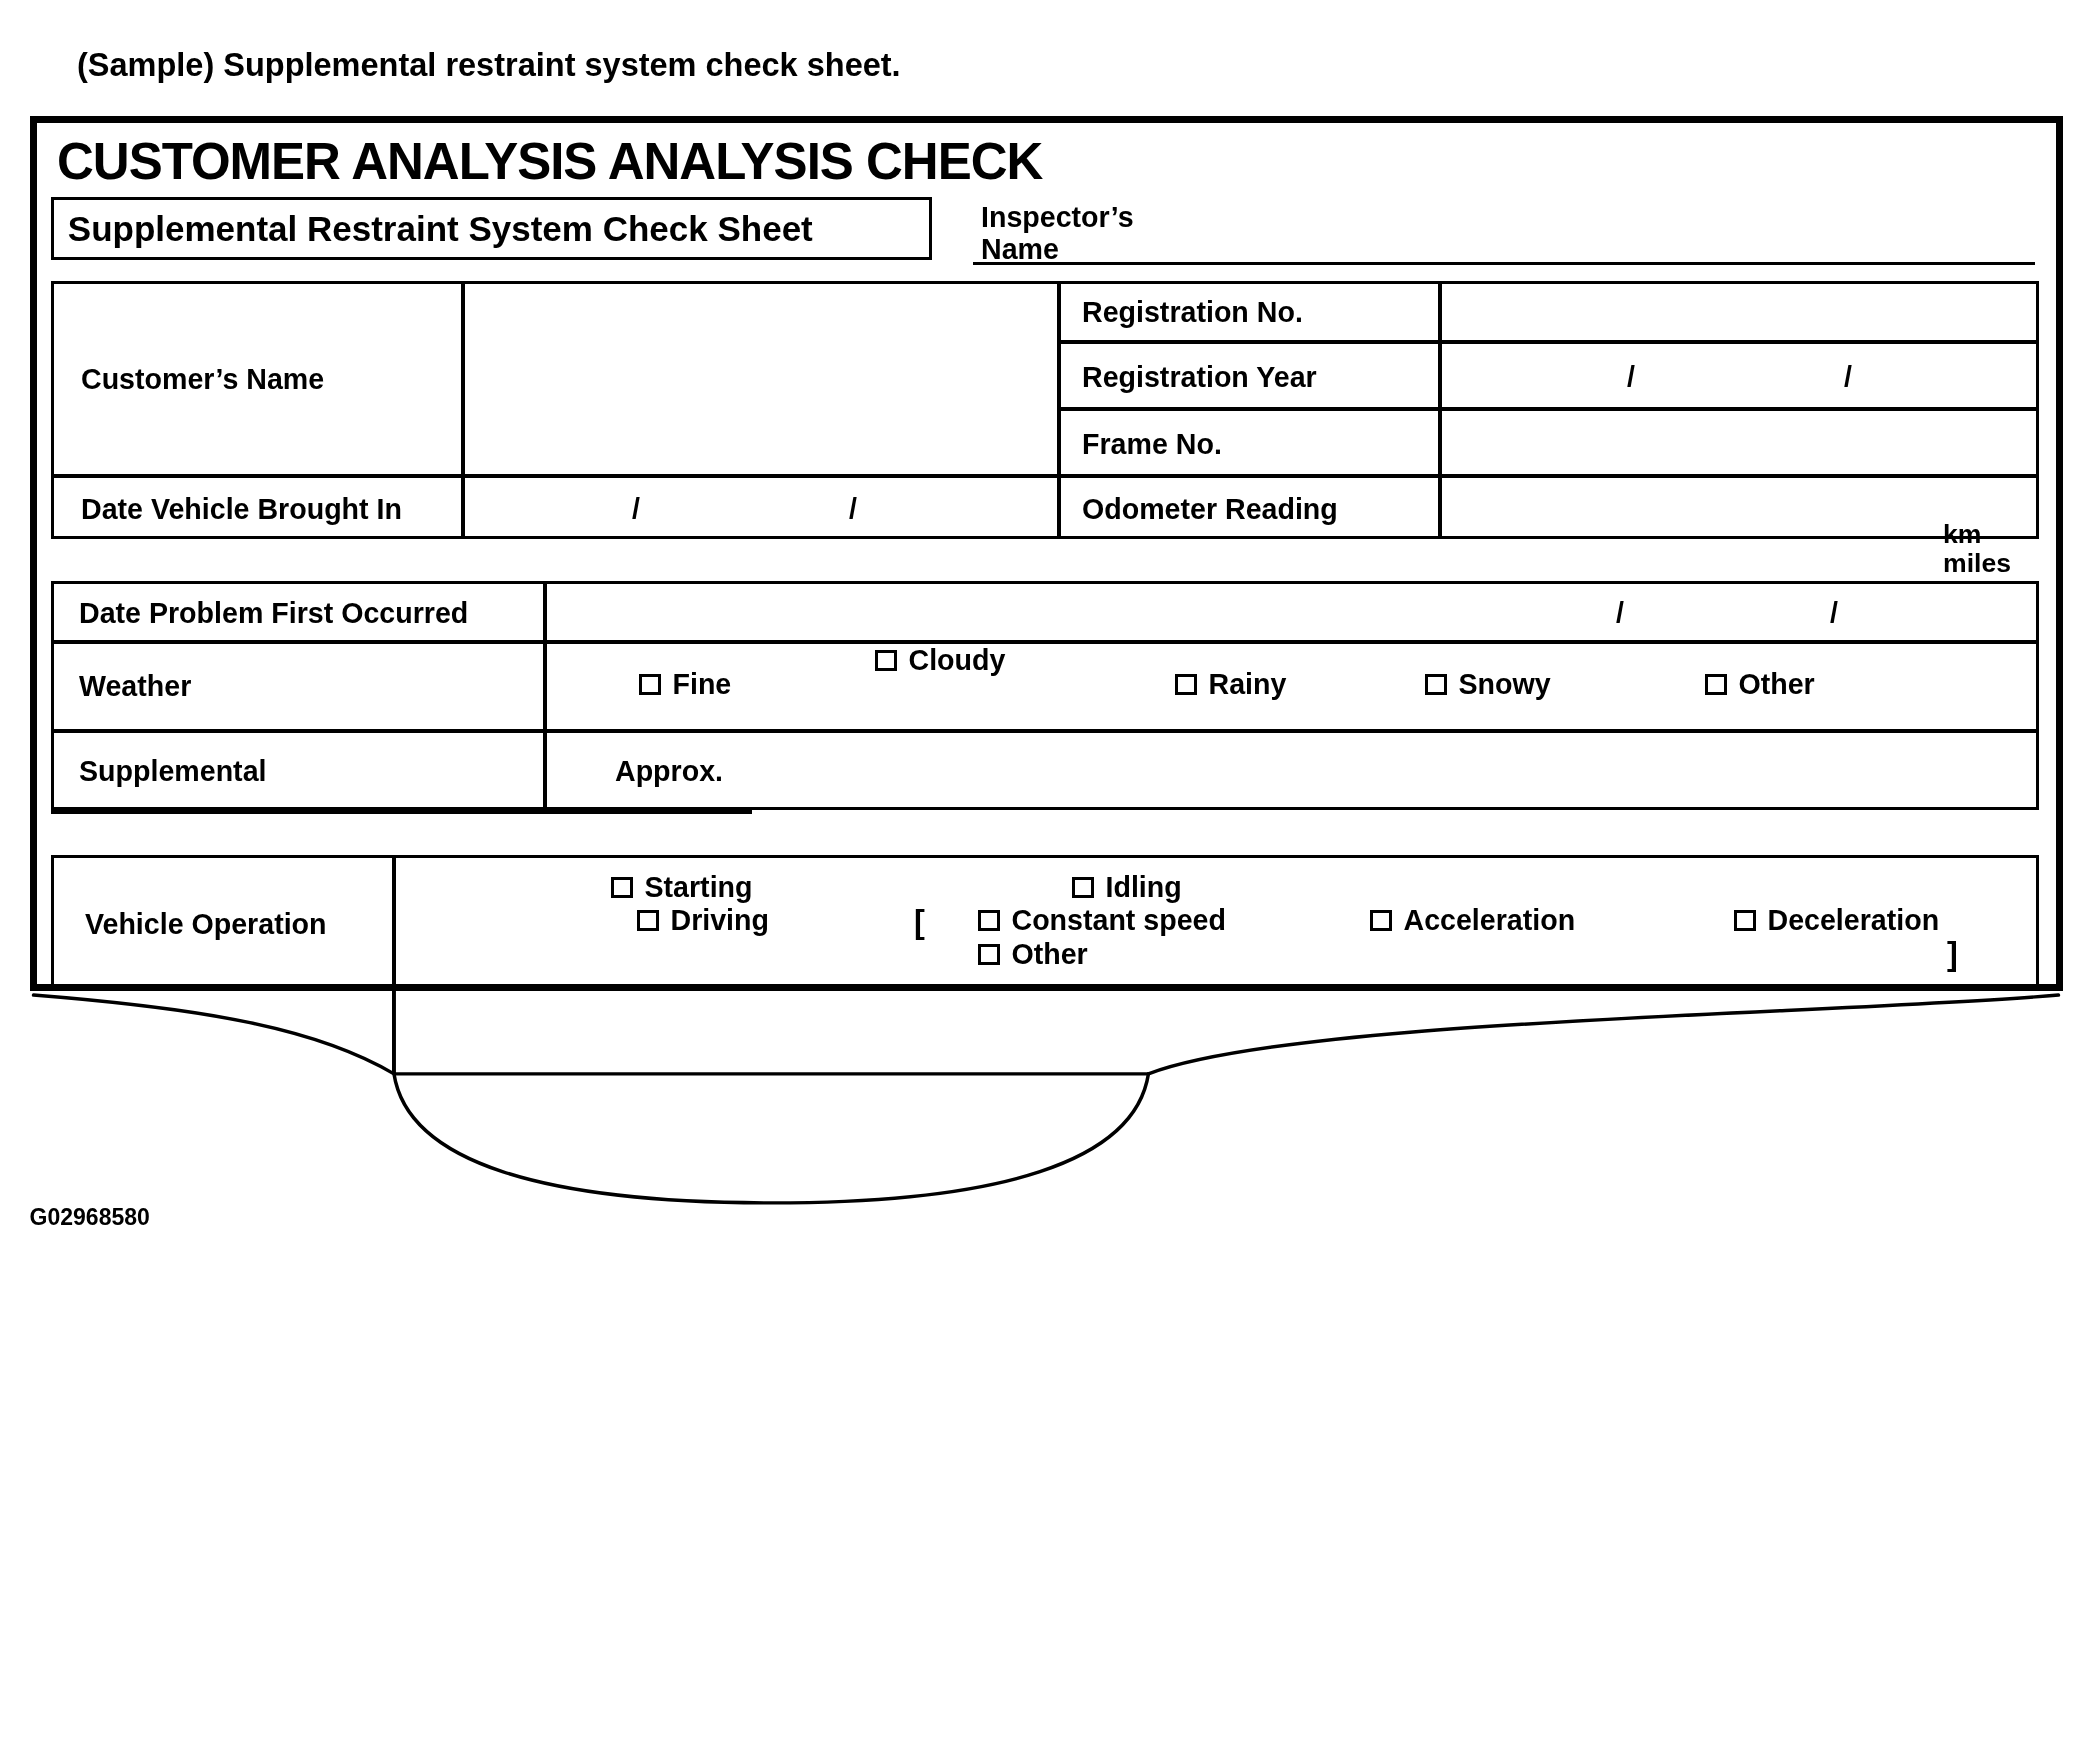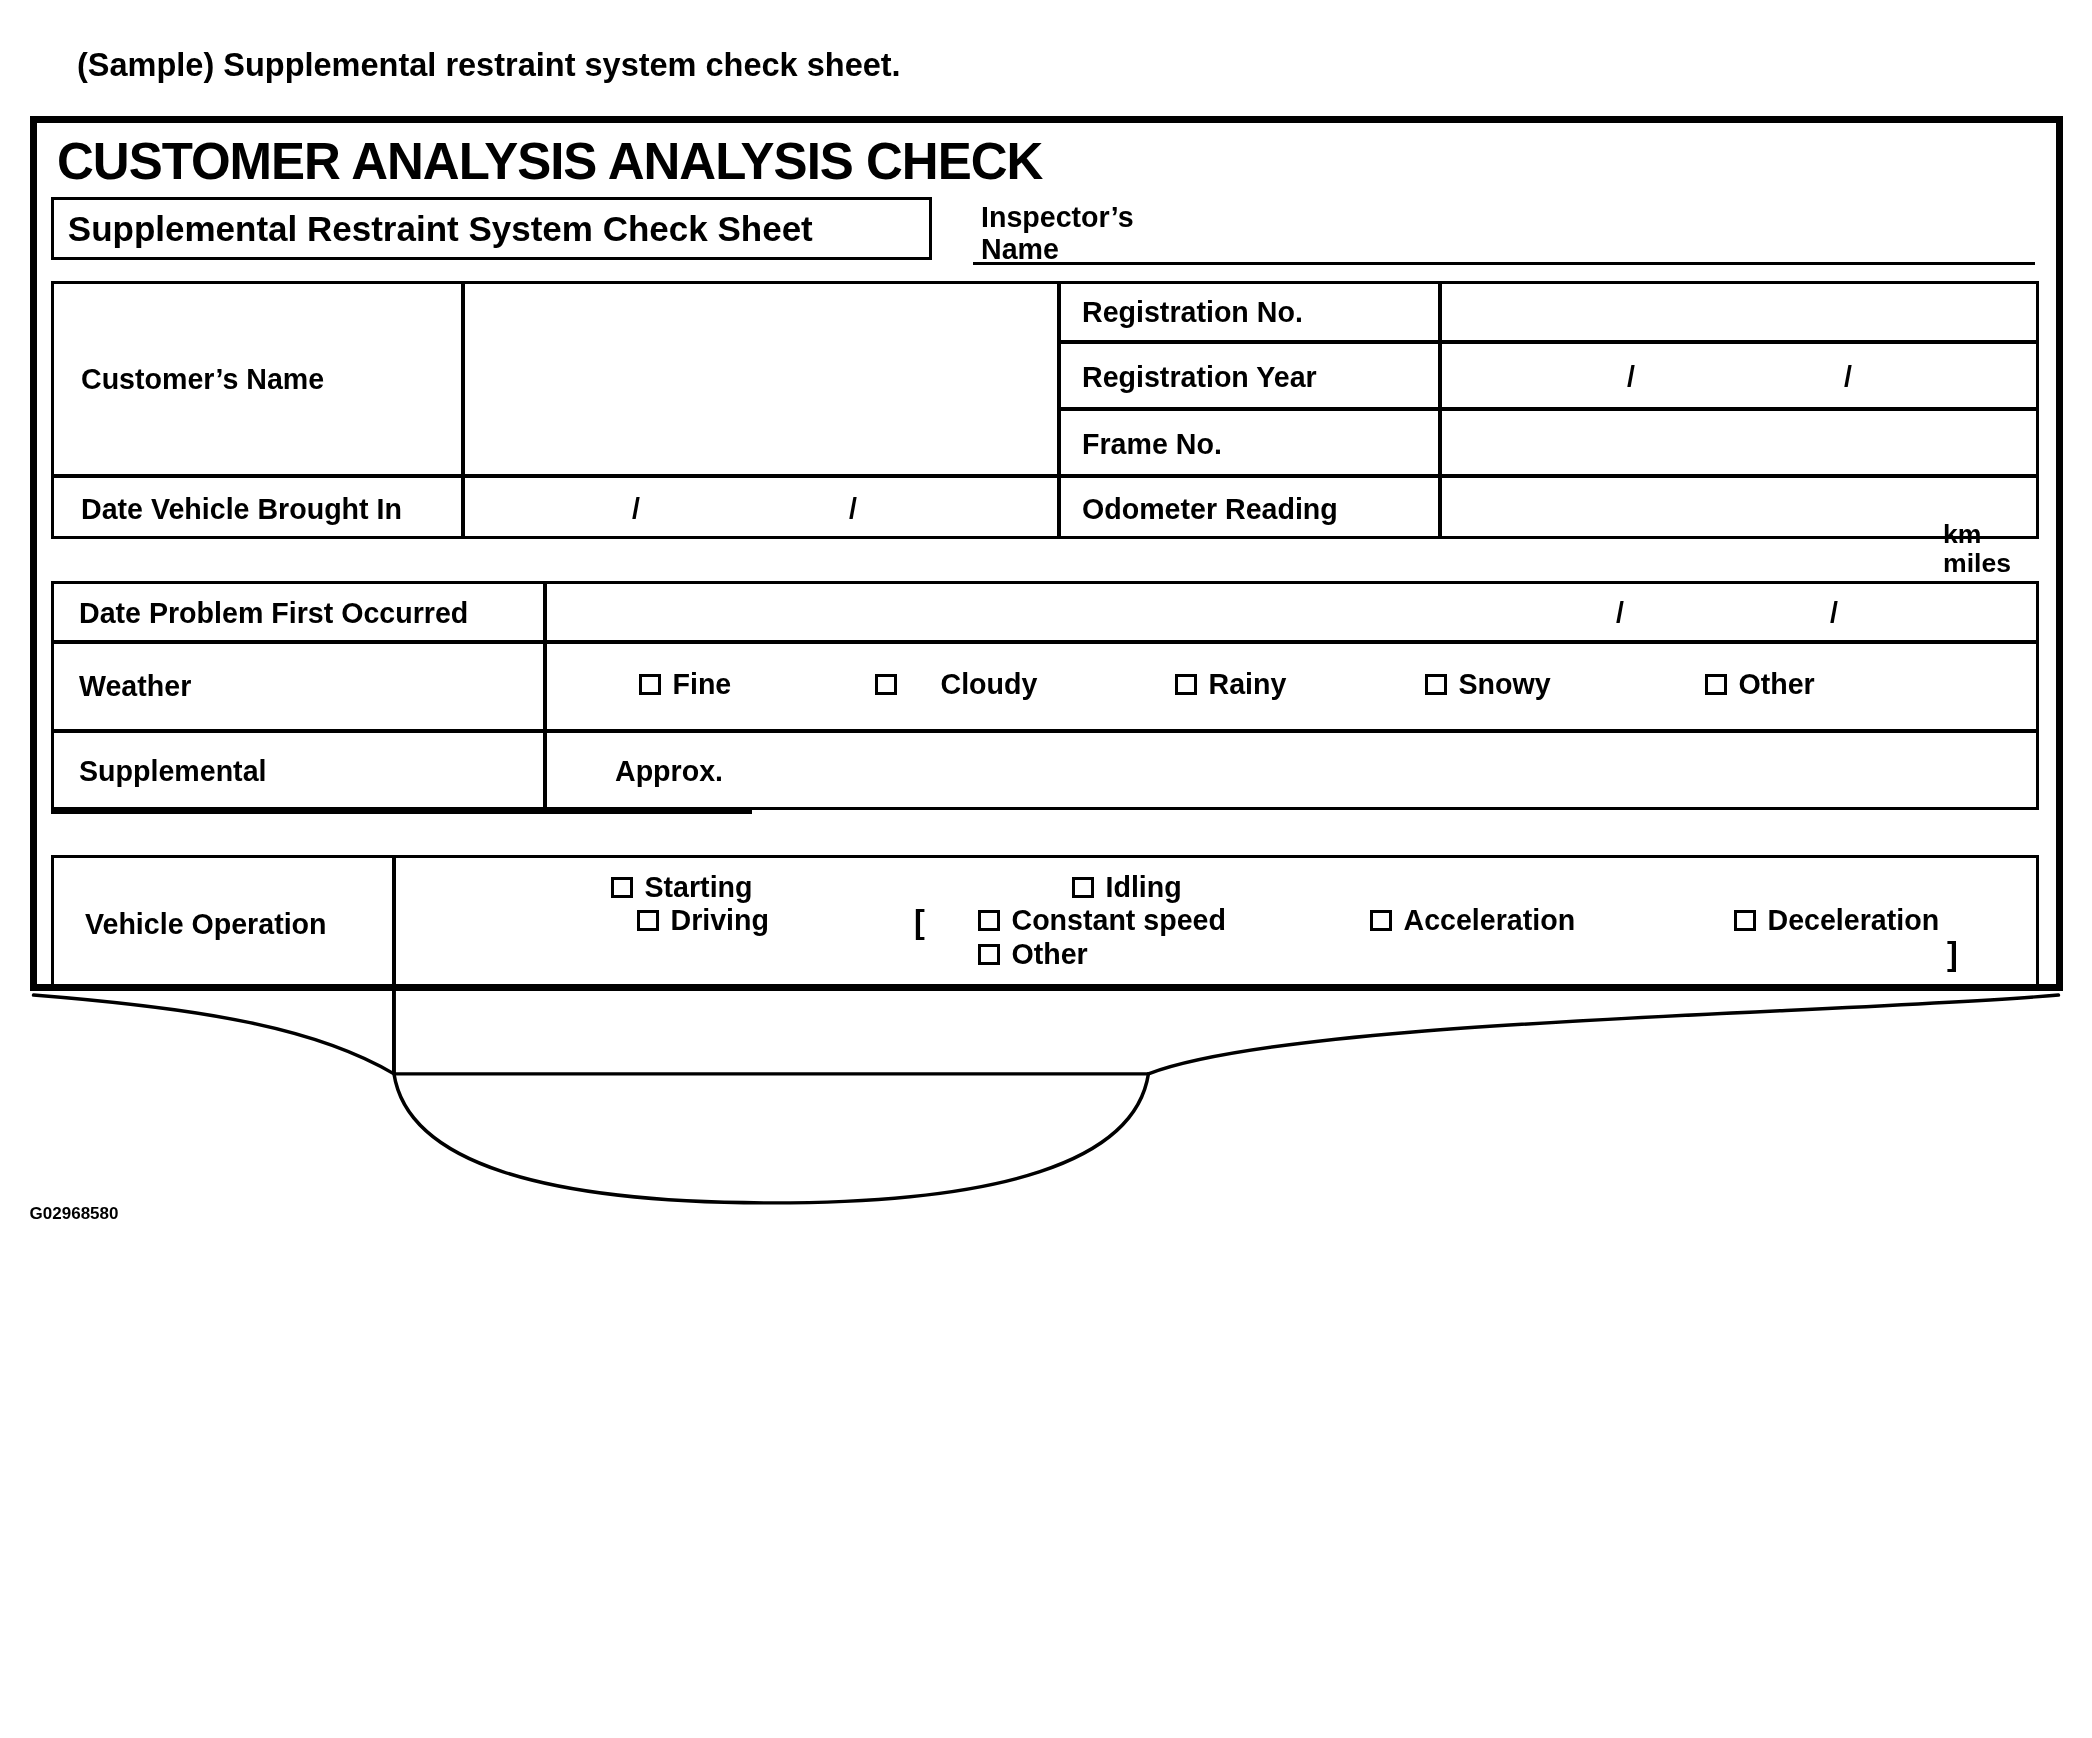--- a/index.html
+++ b/index.html
@@ -19,21 +19,21 @@
   .small-units { font-size:26.6px; line-height:1.1;margin-top:40px; }
   .preline { white-space:pre-line; }
   .hline, .vline { position:absolute; background:#000; }
   .tbox { position:absolute; border:3.9px solid #000; }
   .cell { position:absolute; }
   .opt { position:absolute; display:flex; align-items:center; height:33px;padding-left:36px; }
   .cb { width:21.7px; height:21.7px; border:3.9px solid #000; margin-right:11.8px; flex:0 0 auto; }
   .opt .lbl { font-size:28.6px; font-weight:700; white-space:nowrap; }
   .slash { position:absolute; font-size:28.6px; font-weight:700; }
   .bracket { position:absolute; font-size:32.5px; font-weight:700; }
-  .gcode { position:absolute; font-size:17px; font-weight:700; }
+  .gcode { position:absolute; font-size:23px; font-weight:700; }
   svg.curves { position:absolute; left:0; top:0; pointer-events:none; }
 </style>
 </head>
 <body>
 
 <div class="page">
 
   <div class="caption" style="left:77px; top:47px;">(Sample) Supplemental restraint system check sheet.</div>
 
   <div class="outer-box" style="left:29.6px; top:116px; width:2033px; height:875px;"></div>
@@ -86,21 +86,21 @@
   <div class="flabel" style="left:79px; top:597px;">Date Problem First Occurred</div>
   <span class="slash" style="left:1616px; top:597px;">/</span>
   <span class="slash" style="left:1830px; top:597px;">/</span>
 
   <div class="flabel" style="left:79px; top:670px;">Weather</div>
 
   <div class="opt" style="left:603px; top:668px;">
     <span class="cb"></span>
     <span class="lbl">Fine</span>
   </div>
-  <div class="opt" style="left:839px; top:668px;gap:32px;">
+  <div class="opt" style="left:839px; top:644px;">
     <span class="cb"></span>
     <span class="lbl">Cloudy</span>
   </div>
   <div class="opt" style="left:1139px; top:668px;">
     <span class="cb"></span>
     <span class="lbl">Rainy</span>
   </div>
   <div class="opt" style="left:1389px; top:668px;">
     <span class="cb"></span>
     <span class="lbl">Snowy</span>

